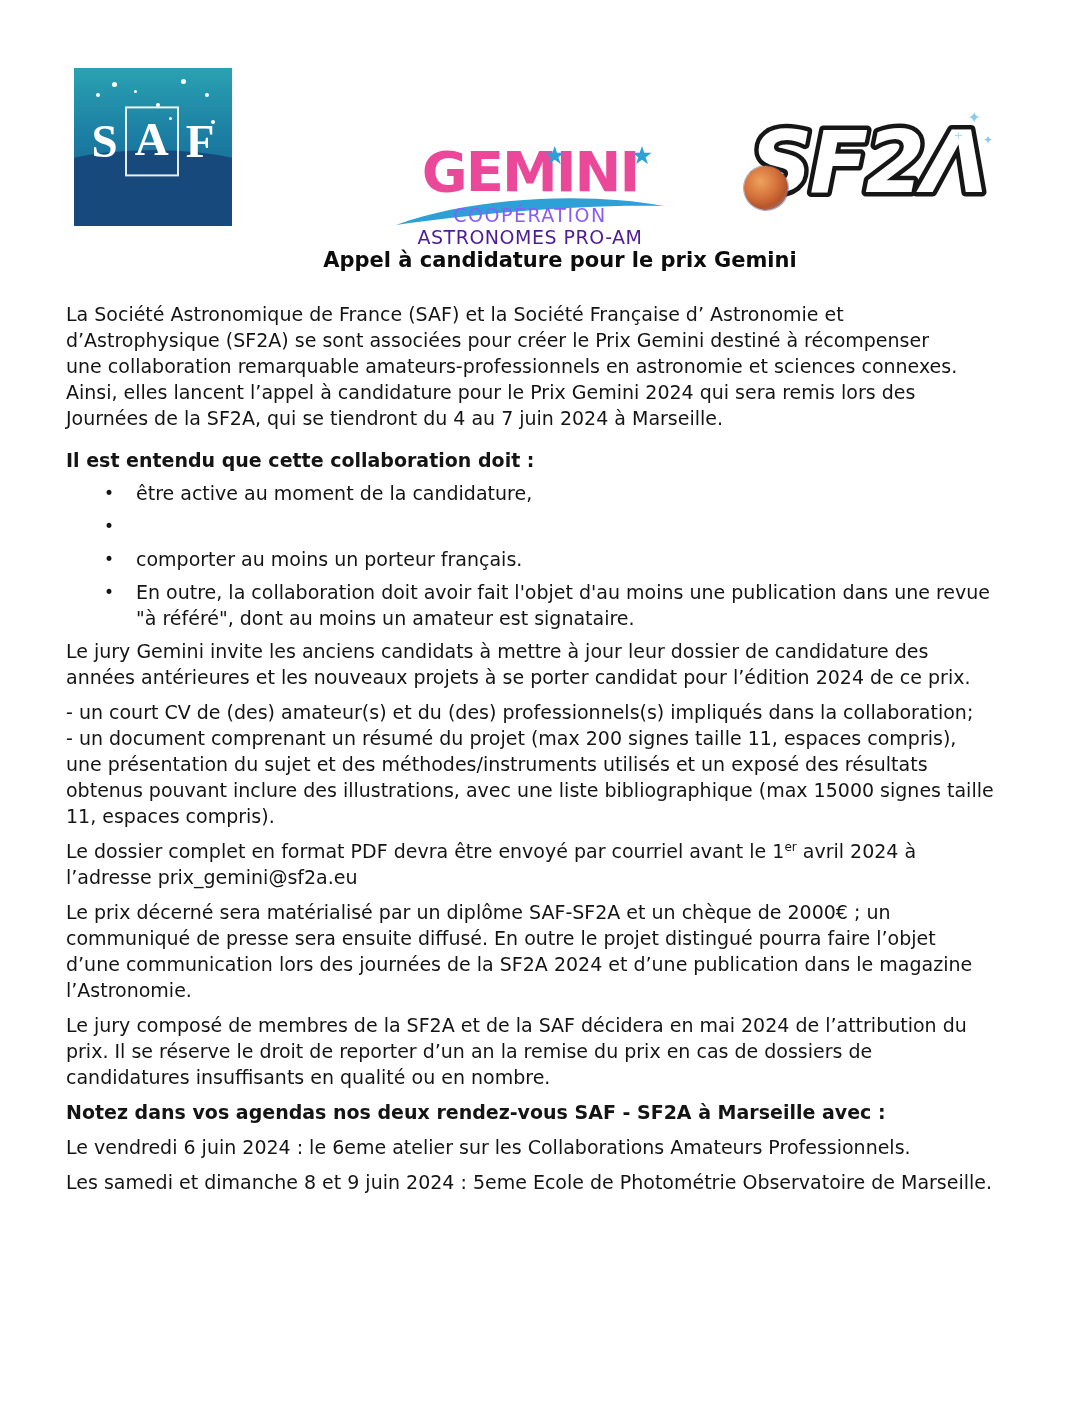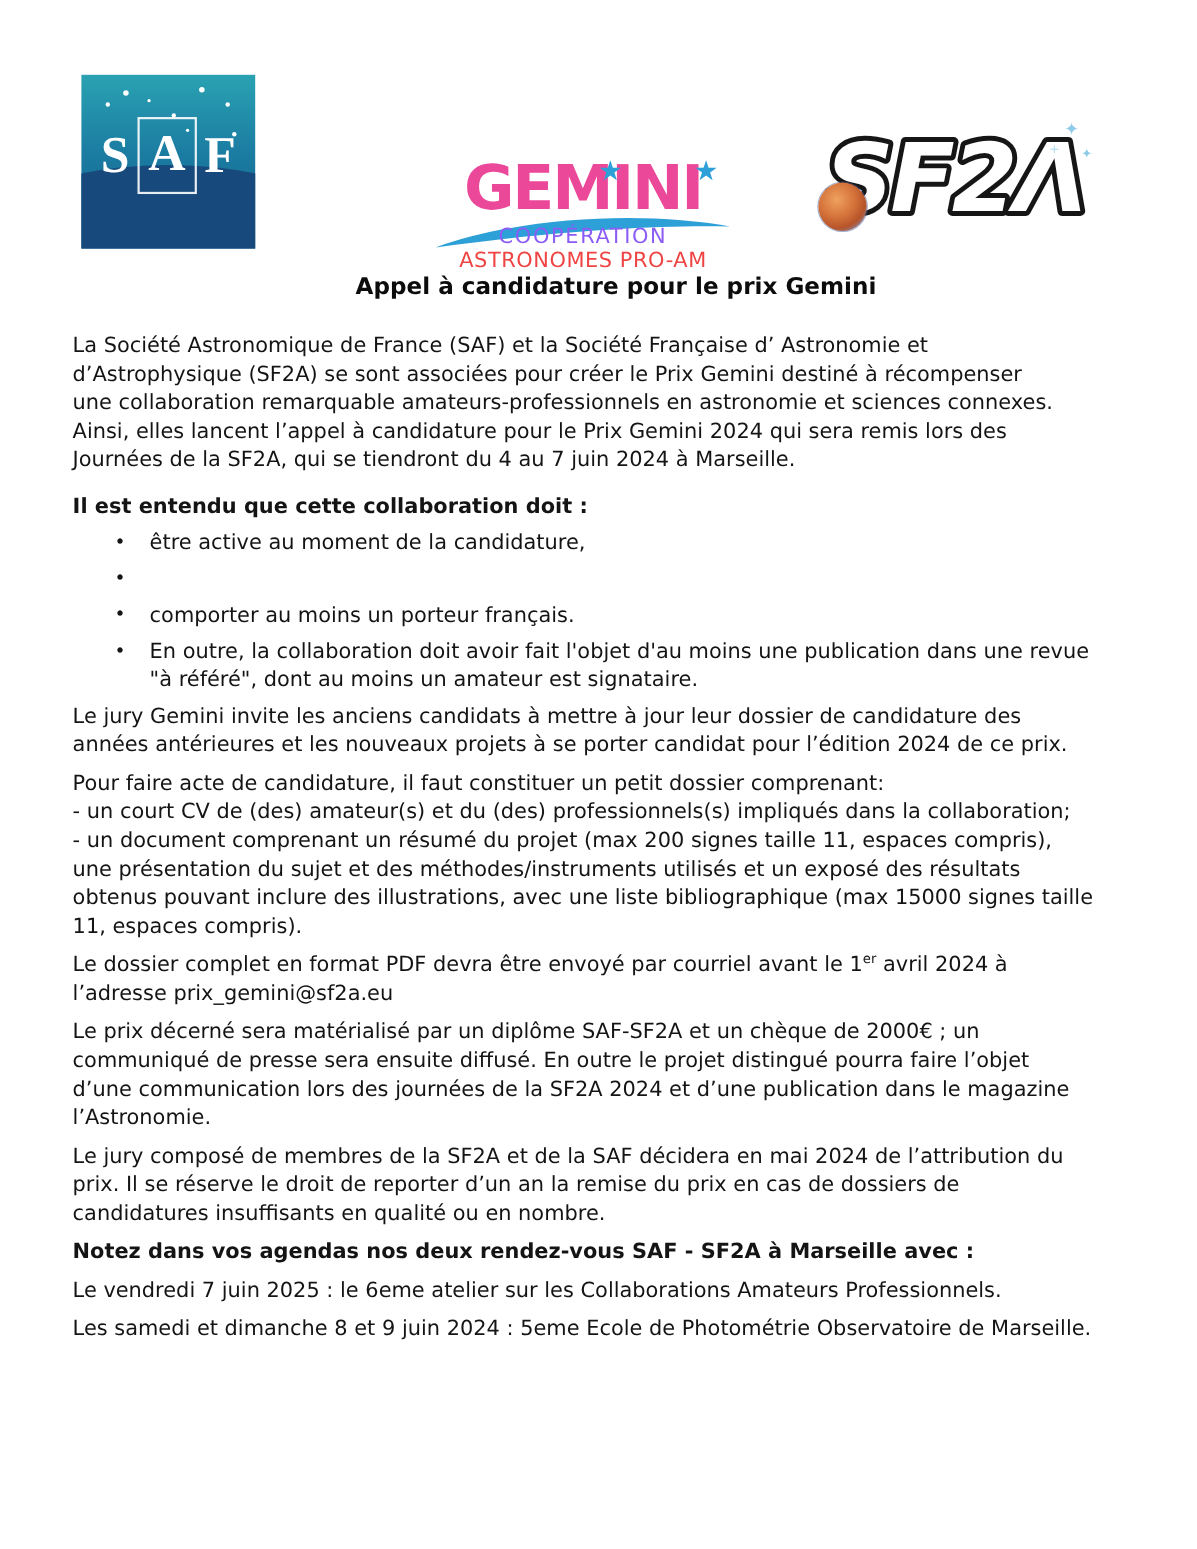--- a/index.html
+++ b/index.html
@@ -47,21 +47,21 @@
   }
   .gstar { position:absolute; color:#2da0d8; font-size:25px; line-height:1; }
   .g1 { left:55%; top:-1px; }
   .g2 { left:87%; top:-1px; }
   .gemini-swoosh { display:block; width:100%; height:34px; margin-top:-8px; }
   .gemini-sub1 {
     text-align:center; color:#8b5cf6; font-size:19px; letter-spacing:1.5px;
     margin-top:-21px; line-height:1.15;
   }
   .gemini-sub2 {
-    text-align:center; color:#ef4444; font-size:19px; letter-spacing:0.5px;
+    text-align:center; color:#4c1d95; font-size:19px; letter-spacing:0.5px;
     line-height:1.15;
   }
 
   
   .sf2a-logo { position:absolute; left:740px; top:108px; width:253px; height:112px; }
   .sf2a-svg { display:block; width:253px; height:100px; }
   .sf2a-svg text {
     font-family:"DejaVu Sans",sans-serif; font-style:italic; font-weight:bold;
     font-size:86px; letter-spacing:-3px;
     fill:#ffffff; stroke:#161616; stroke-width:9px;
@@ -182,21 +182,20 @@
           </div>
       </div>
     </div>
 
     <div class="para">
         <div class="line">Le jury Gemini invite les anciens candidats à mettre à jour leur dossier de candidature des</div>
         <div class="line">années antérieures et les nouveaux projets à se porter candidat pour l’édition 2024 de ce prix.</div>
       </div>
 
     <div class="para">
-        <div class="line">Pour faire acte de candidature, il faut constituer un petit dossier comprenant:</div>
         <div class="line">- un court CV de (des) amateur(s) et du (des) professionnels(s) impliqués dans la collaboration;</div>
         <div class="line">- un document comprenant un résumé du projet (max 200 signes taille 11, espaces compris),</div>
         <div class="line">une présentation du sujet et des méthodes/instruments utilisés et un exposé des résultats</div>
         <div class="line">obtenus pouvant inclure des illustrations, avec une liste bibliographique (max 15000 signes taille</div>
         <div class="line">11, espaces compris).</div>
       </div>
 
     <div class="para">
       <div class="line"><span>Le dossier complet en format PDF devra être envoyé par courriel avant le 1</span><sup>er</sup><span> avril 2024 à</span></div>
       <div class="line">l’adresse prix_gemini@sf2a.eu</div>
@@ -210,19 +209,19 @@
       </div>
 
     <div class="para">
         <div class="line">Le jury composé de membres de la SF2A et de la SAF décidera en mai 2024 de l’attribution du</div>
         <div class="line">prix. Il se réserve le droit de reporter d’un an la remise du prix en cas de dossiers de</div>
         <div class="line">candidatures insuffisants en qualité ou en nombre.</div>
       </div>
 
     <div class="para bold">Notez dans vos agendas nos deux rendez-vous SAF - SF2A à Marseille avec :</div>
 
-    <div class="para">Le vendredi 7 juin 2025 : le 6eme atelier sur les Collaborations Amateurs Professionnels.</div>
+    <div class="para">Le vendredi 6 juin 2024 : le 6eme atelier sur les Collaborations Amateurs Professionnels.</div>
 
     <div class="para">Les samedi et dimanche 8 et 9 juin 2024 : 5eme Ecole de Photométrie Observatoire de Marseille.</div>
 
   </div>
 
 </div>
 
 </body></html>

